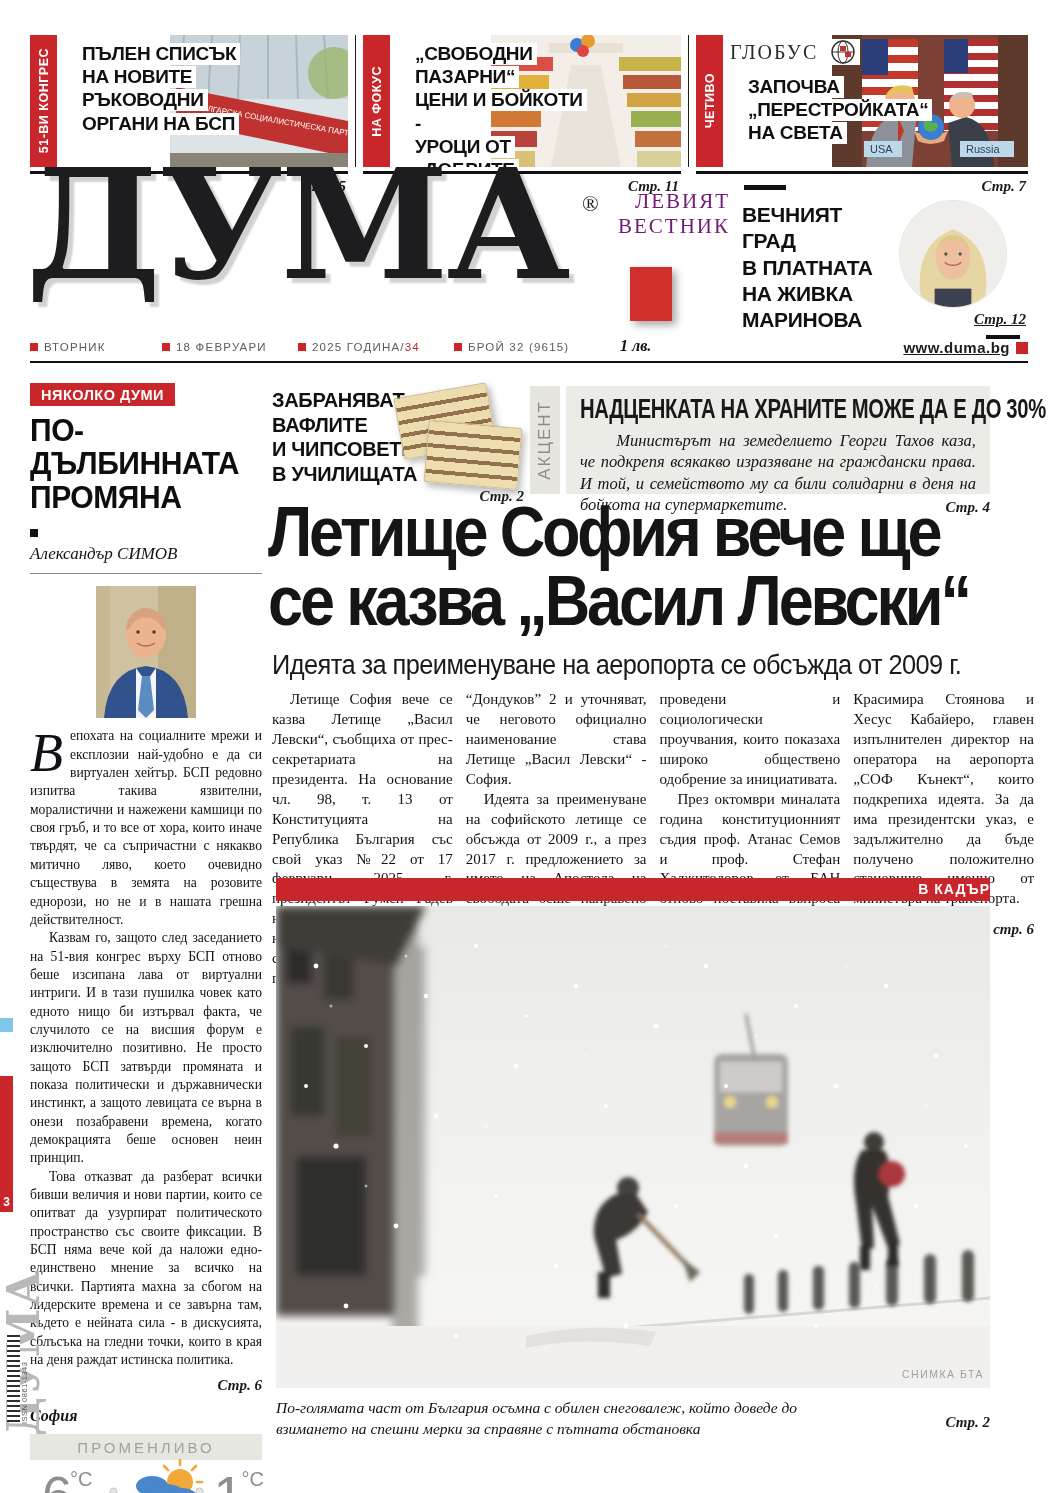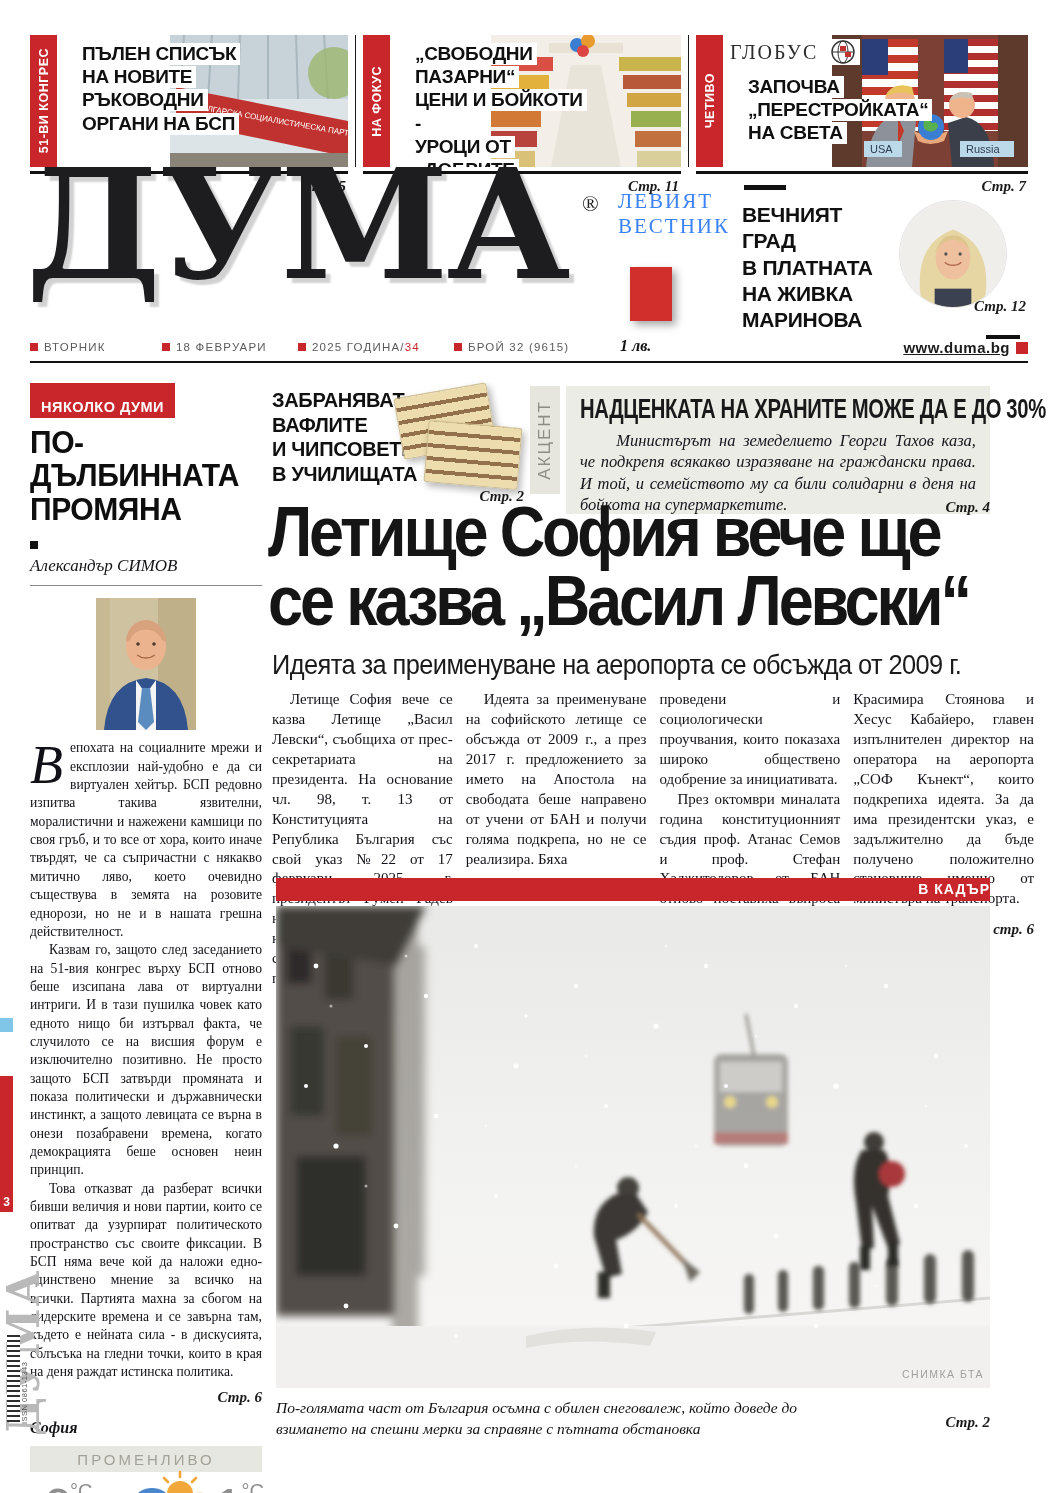--- a/index.html
+++ b/index.html
@@ -25,44 +25,44 @@
   .t-page{position:absolute;right:2px;top:143px;}
   .globus{position:absolute;left:34px;top:4px;z-index:2;display:flex;align-items:center;gap:12px;
           font:400 20px "Liberation Serif",serif;letter-spacing:2px;color:#2c2c2c;background:#fff;padding:0 4px 0 0;}
   .t3 .t-head{top:40px;}
 
   
   .masthead{position:absolute;left:30px;top:183px;width:998px;height:178px;}
   .duma-title{position:absolute;left:-4px;top:-34px;margin:0;font:700 152px/1 "DejaVu Serif",serif;
               letter-spacing:-2px;color:#1d1d1f;text-shadow:5px 5px 2px rgba(0,0,0,.18);}
   .reg{position:absolute;left:552px;top:8px;font:400 22px "Liberation Serif",serif;color:#1d1d1f;}
-  .tagline{position:absolute;left:588px;top:6px;font:400 21px/1.2 "Liberation Serif",serif;letter-spacing:2px;color:#3b82f6;}
+  .tagline{position:absolute;left:588px;top:6px;font:400 21px/1.2 "Liberation Serif",serif;letter-spacing:2px;color:#701a75;text-align:right;}
   .red-square{position:absolute;left:600px;top:84px;width:42px;height:54px;background:var(--sq);
               box-shadow:4px 4px 8px rgba(0,0,0,.35);}
   .promo{position:absolute;left:712px;top:2px;width:286px;height:160px;}
   .promo-dash{width:42px;height:5px;background:#111;margin-left:2px;}
   .promo-head{margin:12px 0 0;font:800 21px/1.25 "Liberation Sans",sans-serif;letter-spacing:-.3px;color:#101010;width:150px;}
   .promo-photo{position:absolute;right:22px;top:16px;width:106px;height:106px;border-radius:50%;overflow:hidden;
                box-shadow:0 0 0 1px #e5e5e5;}
-  .promo-page{position:absolute;right:2px;top:113px;}
+  .promo-page{position:absolute;right:2px;top:126px;text-decoration:underline;}
   .promo-ul{position:absolute;right:8px;top:150px;width:34px;height:4px;background:#111;}
   .dateline{position:absolute;left:0;top:158px;width:998px;height:18px;font:400 11.5px "Liberation Sans",sans-serif;
             color:#5a5a5a;letter-spacing:1.2px;}
   .dl-item{position:absolute;top:0;white-space:nowrap;}
   .dl-sq{display:inline-block;width:8px;height:8px;background:var(--red);margin-right:6px;}
   .dl-red{color:var(--red);font-weight:400;}
   .price{position:absolute;left:590px;top:-4px;font:italic 700 16px "Liberation Serif",serif;color:#111;letter-spacing:0;}
   .website{position:absolute;right:0;top:-2px;font:700 15px "Liberation Sans",sans-serif;color:#1c1c1c;letter-spacing:.5px;text-decoration:underline;}
   .ws-sq{display:inline-block;width:12px;height:12px;background:var(--red);margin-left:6px;vertical-align:-1px;}
   .mast-rule{position:absolute;left:0;top:178px;width:998px;height:2px;background:#111;}
 
   
   .opinion{position:absolute;left:30px;top:383px;width:232px;}
   .kicker{display:inline-block;background:var(--red);color:#fff;font:700 14.5px "Liberation Sans",sans-serif;
-          padding:16px 11px 3px;letter-spacing:.5px;}
+          padding:4px 11px 3px;letter-spacing:.5px;}
   .op-title{margin:8px 0 0;font:800 31px/1.08 "Liberation Sans",sans-serif;letter-spacing:-.5px;color:#0e0e0e;
             transform:scaleX(.97);transform-origin:0 0;}
   .op-bullet{width:8px;height:8px;background:#111;margin:15px 0 7px;}
   .op-author{font:italic 400 17px "Liberation Serif",serif;}
   .op-hr{height:1px;background:#888;margin:9px 0 12px;}
   .op-photo{width:100px;height:132px;margin:0 auto;}
   .op-body{margin-top:9px;font:13.6px/1.35 "Liberation Serif",serif;text-align:justify;color:#101016;}
   .op-body p{margin:0;text-indent:1.4em;}
   .op-body p.first{text-indent:0;}
   .dropcap{float:left;font:italic 400 54px/0.8 "Liberation Serif",serif;margin:5px 7px 0 0;color:#101016;}
@@ -98,21 +98,21 @@
                      repeating-linear-gradient(90deg,rgba(255,255,255,.25) 0 2px,transparent 2px 8px);
          background-blend-mode:multiply;box-shadow:3px 4px 7px rgba(0,0,0,.28);}
   .wafer.w1{left:8px;top:4px;transform:rotate(-10deg);}
   .wafer.w2{left:36px;top:38px;transform:rotate(5deg);}
   .wafer-page{position:absolute;right:0;top:100px;}
 
   .accent-tag{position:absolute;left:530px;top:386px;width:30px;height:108px;background:#e6e6df;
               display:flex;align-items:center;justify-content:center;}
   .accent-tag span{writing-mode:vertical-rl;transform:rotate(180deg);font:400 17px "Liberation Sans",sans-serif;
                    color:#8e8d84;letter-spacing:2px;}
-  .accent-box{position:absolute;left:566px;top:386px;width:424px;height:128px;background:#ececе6;
+  .accent-box{position:absolute;left:566px;top:386px;width:424px;height:108px;background:#ececе6;
               background:#ececE6;box-sizing:border-box;padding:9px 14px 0;}
   .accent-head{margin:0;font:800 27px/1.05 "Liberation Sans",sans-serif;letter-spacing:-.5px;color:#191919;
                white-space:nowrap;transform:scaleX(.75);transform-origin:0 0;}
   .accent-text{margin:7px 0 0;font:italic 400 16.5px/1.28 "Liberation Serif",serif;text-align:justify;color:#14141a;}
   .accent-text .ind{display:inline-block;width:2.2em;}
   .accent-page{position:absolute;left:566px;top:499px;width:424px;text-align:right;}
 
   
   .main-head{position:absolute;left:268px;top:498px;margin:0;font:700 70px/0.99 "Liberation Sans",sans-serif;
              letter-spacing:-3.5px;color:#151515;transform:scaleX(.9);transform-origin:0 0;white-space:pre-line;}
@@ -431,20 +431,21 @@
 
   <h1 class="main-head pre">Летище София вече ще
 се казва „Васил Левски“</h1>
   <h2 class="main-sub">Идеята за преименуване на аеропорта се обсъжда от 2009 г.</h2>
 
   <div class="article-cols">
     <div class="col">
       <p>Летище София вече се казва Летище „Васил Левски“, съобщиха от прес-секретариата на президента. На основание чл. 98, т. 13 от Конституцията на Република България със свой указ №22 от 17 февруари 2025 г. президентът Румен Радев наименува Летище София на името на Апостола на свободата Васил Левски, пишат от</p>
     </div>
     <div class="col">
+      <p class="noind">“Дондуков” 2 и уточняват, че неговото официално наименование става Летище „Васил Левски“ - София.</p>
       <p>Идеята за преименуване на софийското летище се обсъжда от 2009 г., а през 2017 г. предложението за името на Апостола на свободата беше направено от учени от БАН и получи голяма подкрепа, но не се реализира. Бяха</p>
     </div>
     <div class="col">
       <p class="noind">проведени и социологически проучвания, които показаха широко обществено одобрение за инициативата.</p>
       <p>През октомври миналата година конституционният съдия проф. Атанас Семов и проф. Стефан Хаджитодоров от БАН отново поставиха въпроса за преименуването пред тогавашния служебен министър на транспорта</p>
     </div>
     <div class="col">
       <p class="noind">Красимира Стоянова и Хесус Кабайеро, главен изпълнителен директор на оператора на аеропорта „СОФ Кънект“, които подкрепиха идеята. За да има президентски указ, е задължително да бъде получено положително становище именно от министъра на транспорта.</p>
       <div class="comment pg">Коментар стр. 6</div>
     </div>

